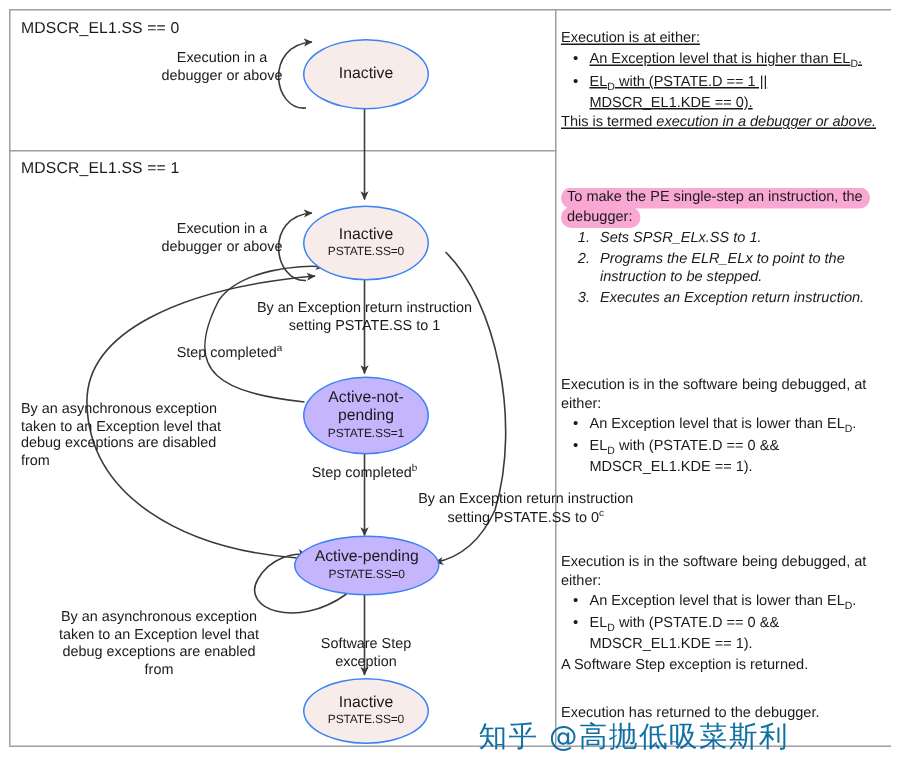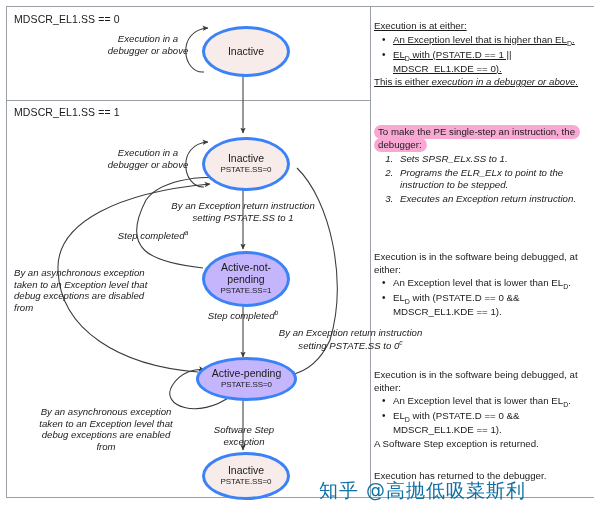--- a/index.html
+++ b/index.html
@@ -18,33 +18,32 @@
   .region-label{
     position:absolute;font-size:10.5px;letter-spacing:.1px;white-space:nowrap;
   }
 
   
   #wires{position:absolute;left:0;top:0;width:600px;height:508px;pointer-events:none;}
 
   
   .node{
     position:absolute;display:flex;flex-direction:column;align-items:center;
-    justify-content:center;border:3px solid #3b82f6;border-radius:50%;
+    justify-content:center;border:1px solid #3b82f6;border-radius:50%;
     text-align:center;line-height:1.12;
   }
   .node .nm{font-size:10.5px;}
   .node .ps{font-size:8px;letter-spacing:-.1px;margin-top:1px;}
   .node.inactive{background:#f7ecea;}
   .node.active{background:#c4b5fd;}
 
   
   .elab{
     position:absolute;font-size:9.6px;line-height:1.22;text-align:center;
     white-space:pre-line;
-    font-style:italic;
   }
   .elab.left{text-align:left;}
   sup{font-size:6.6px;vertical-align:super;}
 
   
   .note{position:absolute;font-size:9.7px;line-height:1.3;}
   .note p{margin:0;}
   .note ul{margin:1px 0 1px 0;padding-left:13px;list-style:none;}
   .note ul li{position:relative;margin:0 0 1px 0;padding-left:6px;}
   .note ul li:before{content:"\2022";position:absolute;left:-5px;top:-1px;font-size:10px;}
@@ -162,21 +161,21 @@
 
   <div class="elab" style="left:196px;top:424px;width:96px;">Software Step
 exception</div>
 
   <div class="note" style="left:374px;top:20px;width:222px;text-decoration:underline;">
     <p>Execution is at either:</p>
     <ul>
       <li>An Exception level that is higher than EL<span class="sub">D</span>.</li>
       <li>EL<span class="sub">D</span> with (PSTATE.D == 1 ||<br>MDSCR_EL1.KDE == 0).</li>
     </ul>
-    <p><span>This is either </span><span class="it">execution in a debugger or above.</span></p>
+    <p><span>This is termed </span><span class="it">execution in a debugger or above.</span></p>
   </div>
 
   <div class="note" style="left:374px;top:126px;width:222px;">
     <p><span class="hl">To make the PE single-step an instruction, the debugger:</span></p>
     <ol>
       <li>Sets SPSR_ELx.SS to 1.</li>
       <li>Programs the ELR_ELx to point to the instruction to be stepped.</li>
       <li>Executes an Exception return instruction.</li>
     </ol>
   </div>

